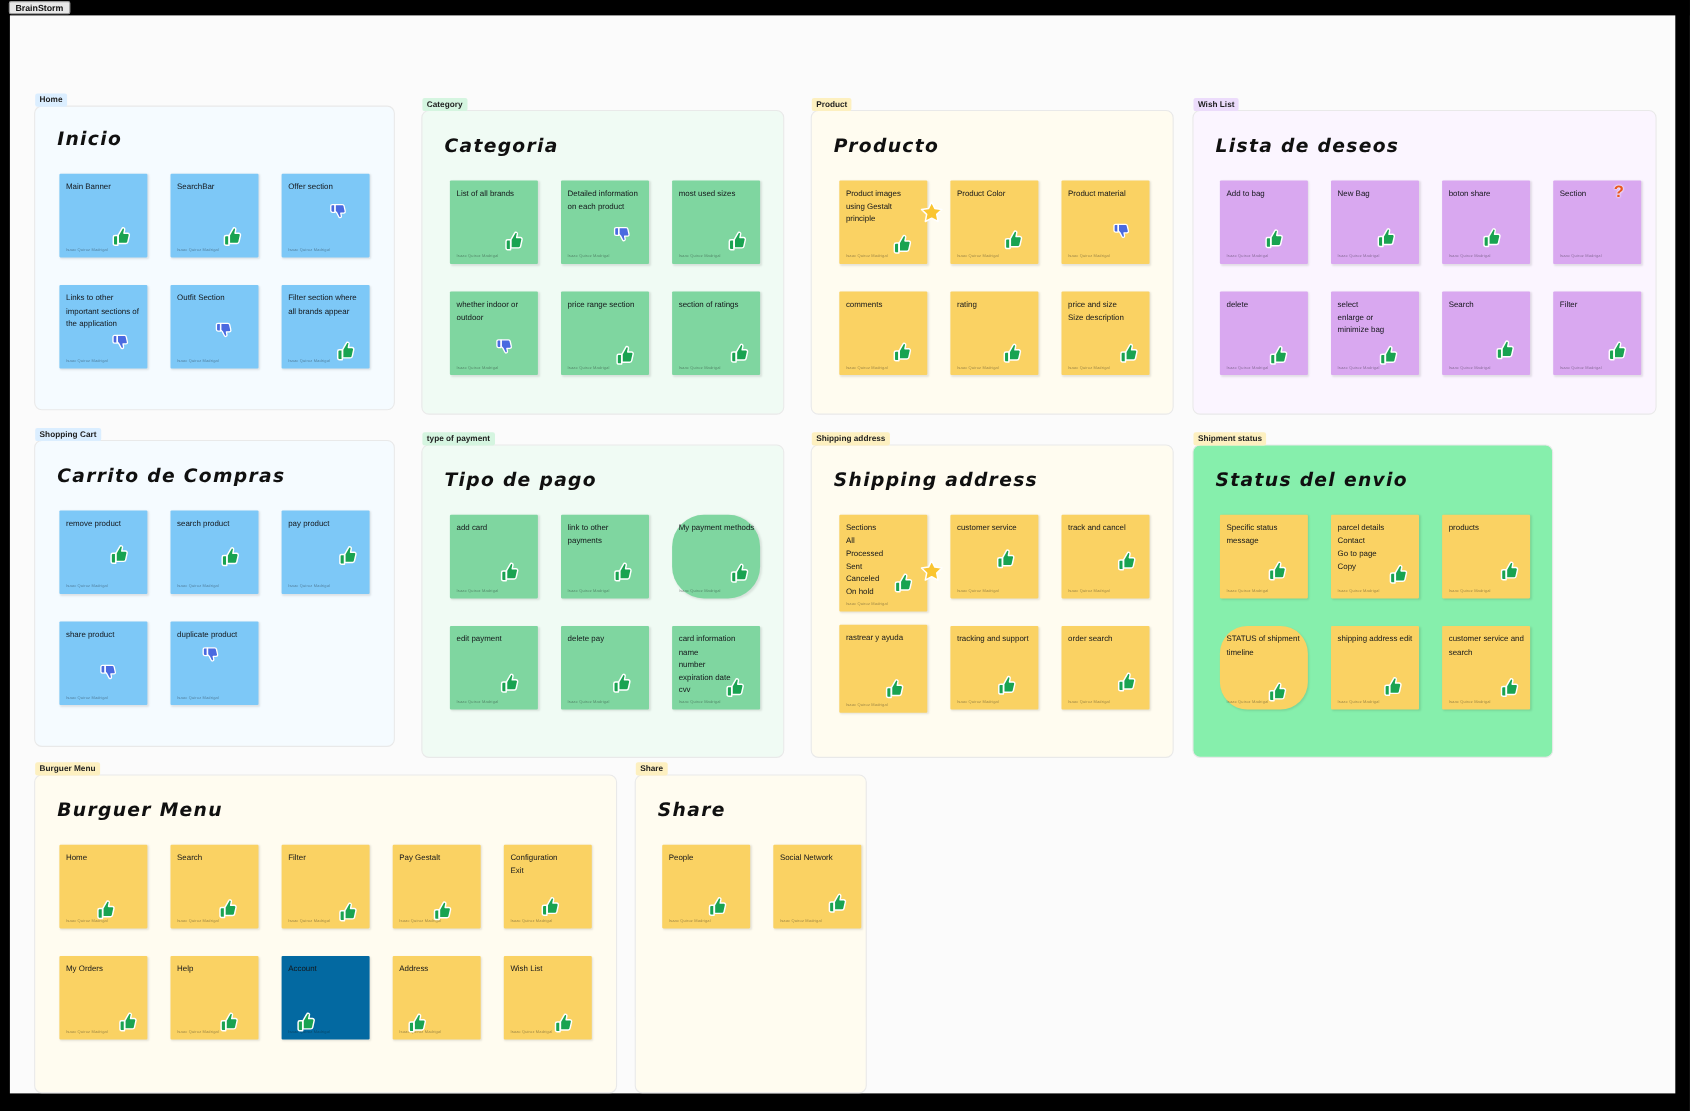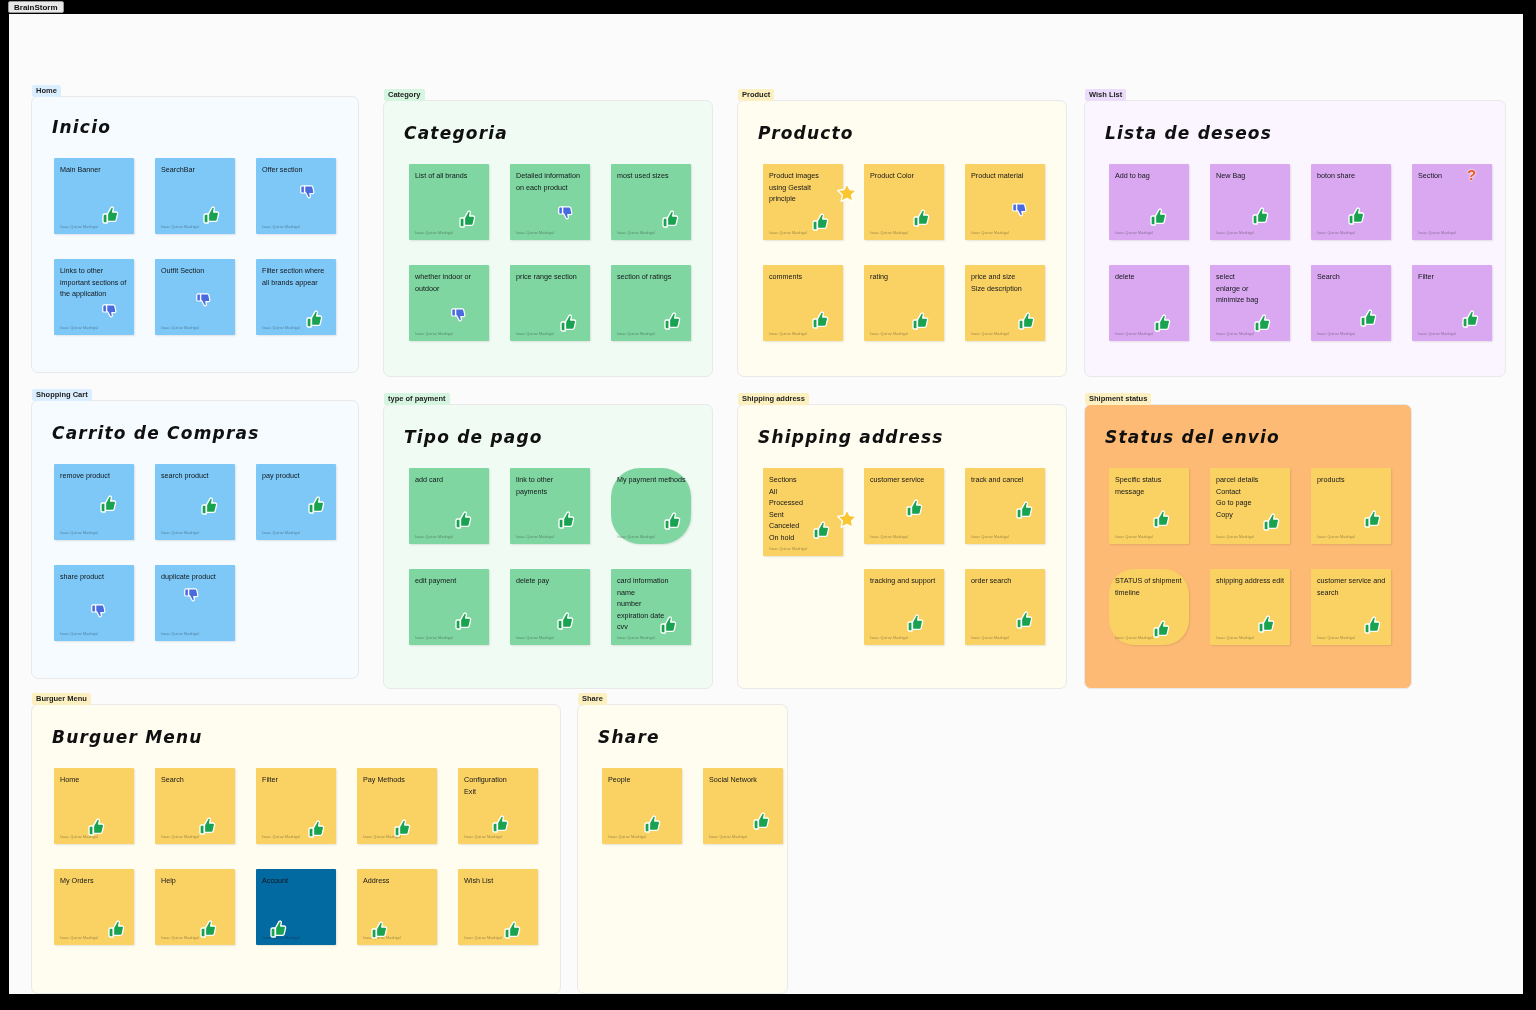--- a/index.html
+++ b/index.html
@@ -574,20 +574,30 @@
         <div class="note" style="left: 227px; top: 63px; width: 80px; height: 76px; background: rgb(250, 210, 99);">
           <div class="note-text">track and cancel</div>
           <div class="note-author">Isaac Quiroz Madrigal</div>
           <div class="reaction" style="left: 49px; top: 32px;">
             <svg viewBox="0 0 24 24" class="t-up">
               <path d="M8.6 21.6H5.4c-1 0-1.8-.8-1.8-1.8v-7.2c0-1 .8-1.8 1.8-1.8h3.2z" fill="#19a351" stroke="#ffffff" stroke-width="1.6" stroke-linejoin="round"></path>
               <path d="M9 10.6l4.2-7.4c.4-.8 1.5-1 2.2-.4.5.4.7 1 .6 1.6l-.8 4h4.1c1.2 0 2.1 1.1 1.8 2.3l-1.6 7.2c-.2 1-1.1 1.7-2.1 1.7H9z" fill="#19a351" stroke="#ffffff" stroke-width="1.6" stroke-linejoin="round"></path>
             </svg>
           </div>
         </div>
+        <div class="note" style="left: 25px; top: 163px; width: 80px; height: 80px; background: rgb(250, 210, 99);">
+          <div class="note-text">rastrear y ayuda</div>
+          <div class="note-author">Isaac Quiroz Madrigal</div>
+          <div class="reaction" style="left: 40px; top: 48px;">
+            <svg viewBox="0 0 24 24" class="t-up">
+              <path d="M8.6 21.6H5.4c-1 0-1.8-.8-1.8-1.8v-7.2c0-1 .8-1.8 1.8-1.8h3.2z" fill="#19a351" stroke="#ffffff" stroke-width="1.6" stroke-linejoin="round"></path>
+              <path d="M9 10.6l4.2-7.4c.4-.8 1.5-1 2.2-.4.5.4.7 1 .6 1.6l-.8 4h4.1c1.2 0 2.1 1.1 1.8 2.3l-1.6 7.2c-.2 1-1.1 1.7-2.1 1.7H9z" fill="#19a351" stroke="#ffffff" stroke-width="1.6" stroke-linejoin="round"></path>
+            </svg>
+          </div>
+        </div>
         <div class="note" style="left: 126px; top: 164px; width: 80px; height: 76px; background: rgb(250, 210, 99);">
           <div class="note-text">tracking and support</div>
           <div class="note-author">Isaac Quiroz Madrigal</div>
           <div class="reaction" style="left: 41px; top: 44px;">
             <svg viewBox="0 0 24 24" class="t-up">
               <path d="M8.6 21.6H5.4c-1 0-1.8-.8-1.8-1.8v-7.2c0-1 .8-1.8 1.8-1.8h3.2z" fill="#19a351" stroke="#ffffff" stroke-width="1.6" stroke-linejoin="round"></path>
               <path d="M9 10.6l4.2-7.4c.4-.8 1.5-1 2.2-.4.5.4.7 1 .6 1.6l-.8 4h4.1c1.2 0 2.1 1.1 1.8 2.3l-1.6 7.2c-.2 1-1.1 1.7-2.1 1.7H9z" fill="#19a351" stroke="#ffffff" stroke-width="1.6" stroke-linejoin="round"></path>
             </svg>
           </div>
         </div>
@@ -595,21 +605,21 @@
           <div class="note-text">order search</div>
           <div class="note-author">Isaac Quiroz Madrigal</div>
           <div class="reaction" style="left: 49px; top: 41px;">
             <svg viewBox="0 0 24 24" class="t-up">
               <path d="M8.6 21.6H5.4c-1 0-1.8-.8-1.8-1.8v-7.2c0-1 .8-1.8 1.8-1.8h3.2z" fill="#19a351" stroke="#ffffff" stroke-width="1.6" stroke-linejoin="round"></path>
               <path d="M9 10.6l4.2-7.4c.4-.8 1.5-1 2.2-.4.5.4.7 1 .6 1.6l-.8 4h4.1c1.2 0 2.1 1.1 1.8 2.3l-1.6 7.2c-.2 1-1.1 1.7-2.1 1.7H9z" fill="#19a351" stroke="#ffffff" stroke-width="1.6" stroke-linejoin="round"></path>
             </svg>
           </div>
         </div>
       </div>
-      <div class="frame" style="left: 1075px; top: 390px; width: 328px; height: 285px; background: #fdba74; border: 1px solid rgb(233, 233, 233);">
+      <div class="frame" style="left: 1075px; top: 390px; width: 328px; height: 285px; background: #86efac; border: 1px solid rgb(233, 233, 233);">
         <div class="frame-badge" style="background: rgb(253, 240, 192);">Shipment status</div>
         <div class="frame-title" style="top: 22px;">Status del envio</div>
         <div class="note" style="left: 24px; top: 63px; width: 80px; height: 76px; background: rgb(250, 210, 99);">
           <div class="note-text">Specific status message</div>
           <div class="note-author">Isaac Quiroz Madrigal</div>
           <div class="reaction" style="left: 42px; top: 41px;">
             <svg viewBox="0 0 24 24" class="t-up">
               <path d="M8.6 21.6H5.4c-1 0-1.8-.8-1.8-1.8v-7.2c0-1 .8-1.8 1.8-1.8h3.2z" fill="#19a351" stroke="#ffffff" stroke-width="1.6" stroke-linejoin="round"></path>
               <path d="M9 10.6l4.2-7.4c.4-.8 1.5-1 2.2-.4.5.4.7 1 .6 1.6l-.8 4h4.1c1.2 0 2.1 1.1 1.8 2.3l-1.6 7.2c-.2 1-1.1 1.7-2.1 1.7H9z" fill="#19a351" stroke="#ffffff" stroke-width="1.6" stroke-linejoin="round"></path>
             </svg>
@@ -696,21 +706,21 @@
           <div class="note-text">Filter</div>
           <div class="note-author">Isaac Quiroz Madrigal</div>
           <div class="reaction" style="left: 50px; top: 51px;">
             <svg viewBox="0 0 24 24" class="t-up">
               <path d="M8.6 21.6H5.4c-1 0-1.8-.8-1.8-1.8v-7.2c0-1 .8-1.8 1.8-1.8h3.2z" fill="#19a351" stroke="#ffffff" stroke-width="1.6" stroke-linejoin="round"></path>
               <path d="M9 10.6l4.2-7.4c.4-.8 1.5-1 2.2-.4.5.4.7 1 .6 1.6l-.8 4h4.1c1.2 0 2.1 1.1 1.8 2.3l-1.6 7.2c-.2 1-1.1 1.7-2.1 1.7H9z" fill="#19a351" stroke="#ffffff" stroke-width="1.6" stroke-linejoin="round"></path>
             </svg>
           </div>
         </div>
         <div class="note" style="left: 325px; top: 63px; width: 80px; height: 76px; background: rgb(250, 210, 99);">
-          <div class="note-text">Pay Methods</div>
+          <div class="note-text">Pay Gestalt</div>
           <div class="note-author">Isaac Quiroz Madrigal</div>
           <div class="reaction" style="left: 35px; top: 50px;">
             <svg viewBox="0 0 24 24" class="t-up">
               <path d="M8.6 21.6H5.4c-1 0-1.8-.8-1.8-1.8v-7.2c0-1 .8-1.8 1.8-1.8h3.2z" fill="#19a351" stroke="#ffffff" stroke-width="1.6" stroke-linejoin="round"></path>
               <path d="M9 10.6l4.2-7.4c.4-.8 1.5-1 2.2-.4.5.4.7 1 .6 1.6l-.8 4h4.1c1.2 0 2.1 1.1 1.8 2.3l-1.6 7.2c-.2 1-1.1 1.7-2.1 1.7H9z" fill="#19a351" stroke="#ffffff" stroke-width="1.6" stroke-linejoin="round"></path>
             </svg>
           </div>
         </div>
         <div class="note" style="left: 426px; top: 63px; width: 80px; height: 76px; background: rgb(250, 210, 99);">
           <div class="note-text">Configuration

